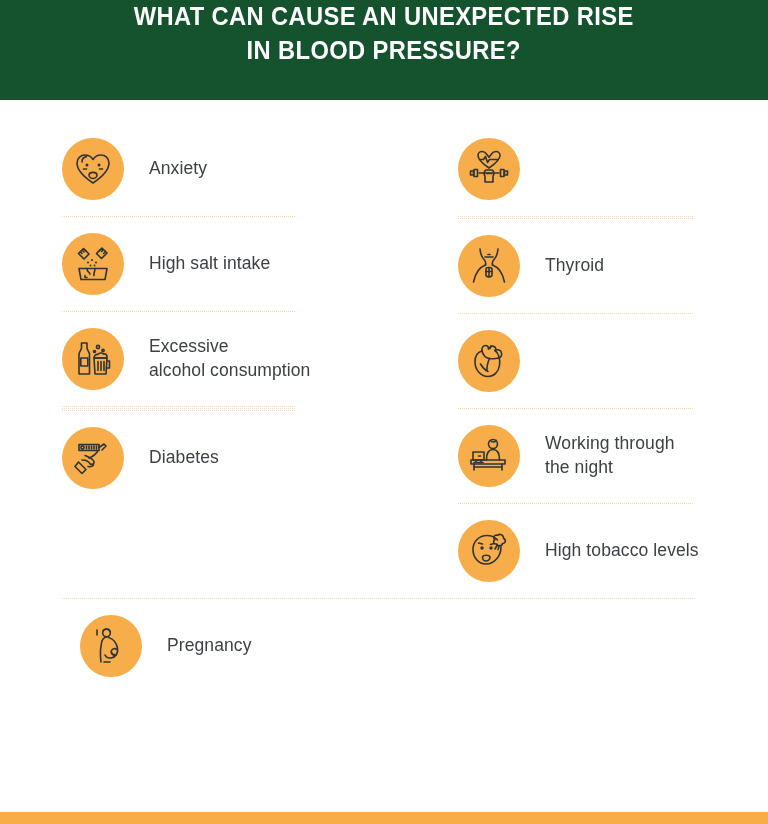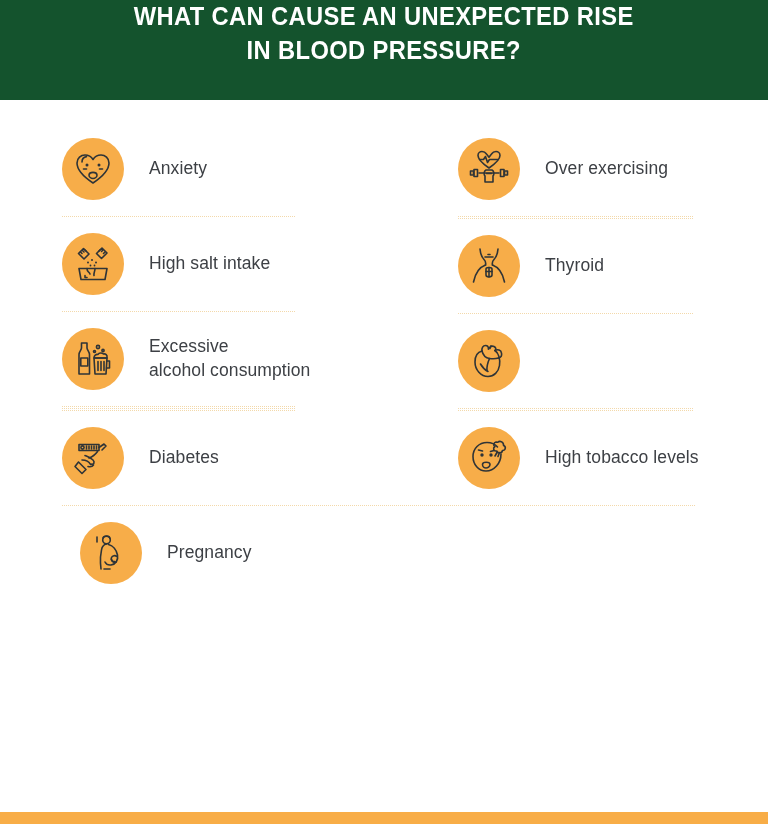--- a/index.html
+++ b/index.html
@@ -222,21 +222,20 @@
             <path d="M10.5 10.5 L14.5 10.5 L16.5 7.5 L18.5 13.5 L20.5 10.5 L29 10.5"></path>
             <path d="M10 24 L30 24"></path>
             <rect x="5" y="20.5" width="3.5" height="7"></rect>
             <rect x="1.5" y="22" width="3" height="4"></rect>
             <rect x="31.5" y="20.5" width="3.5" height="7"></rect>
             <rect x="35.5" y="22" width="3" height="4"></rect>
             <path d="M17 21 C15 22 14.5 25 16 27 L16 33 L24 33 L24 27 C25.5 25 25 22 23 21Z"></path>
             <path d="M17.5 24.5 L22.5 24.5"></path>
           </svg>
         </div>
-        <div class="row-label">Over exercising</div>
       </div>
       <div class="row-divider divider-right"></div>
 
       <div class="row-divider divider-right"></div>
 
       <div class="row">
         <div class="icon-badge">
           <svg viewBox="0 0 40 40">
             <path d="M11 3 C11.5 8 13 11.5 15 13.5 C16.5 15 17 17 16.5 19"></path>
             <path d="M29 3 C28.5 8 27 11.5 25 13.5 C23.5 15 23 17 23.5 19"></path>
@@ -262,20 +261,37 @@
             <path d="M26 9.5 C28.5 8 32 9 32.5 12 C33 14.5 31.5 16.5 29.5 17"></path>
             <path d="M13 10 C14 14 17 17 20.5 17.5 C24 18 27 17.8 29.5 17"></path>
             <path d="M20.5 17.5 C19 21 17.5 25 18 29.5"></path>
             <path d="M11.5 23 C13.5 26.5 16 29 19 30.5"></path>
             <path d="M22 4.8 L21 7.5"></path>
           </svg>
         </div>
       </div>
       <div class="row-divider divider-right"></div>
 
+      <div class="row">
+        <div class="icon-badge">
+          <svg viewBox="0 0 40 40">
+            <circle cx="24" cy="8" r="4.5"></circle>
+            <path d="M21.5 4.5 C22.5 6.5 26.5 6.5 27 4.3"></path>
+            <path d="M17.5 24 C17.5 17 20 13.5 24 13.5 C28 13.5 30.5 17 30.5 24"></path>
+            <path d="M4 16 L15 16 L15 24 L4 24Z"></path>
+            <path d="M7 24 L7 26.5 M12 24 L12 26.5 M5 26.5 L14 26.5"></path>
+            <path d="M2 24 L36 24 L36 28 L2 28Z"></path>
+            <path d="M5 28 L5 34 M33 28 L33 34"></path>
+            <path d="M5 31 L33 31"></path>
+            <path d="M9.5 20 L11.5 20"></path>
+          </svg>
+        </div>
+        <div class="row-label">Working through
+the night</div>
+      </div>
       <div class="row-divider divider-right"></div>
 
       <div class="row">
         <div class="icon-badge">
           <svg viewBox="0 0 40 40">
             <path d="M32 16 C32 25.5 25 33 17 33 C9.5 33 4 26.5 4 18.5 C4 10.5 10 4.5 18 4.5 C22.5 4.5 26 6 28.5 9"></path>
             <circle class="fillmark" cx="13" cy="17" r="1.7"></circle>
             <circle class="fillmark" cx="22" cy="17" r="1.7"></circle>
             <path d="M9.5 12 L13.5 13"></path>
             <path d="M25 12.5 L21.5 13.5"></path>

